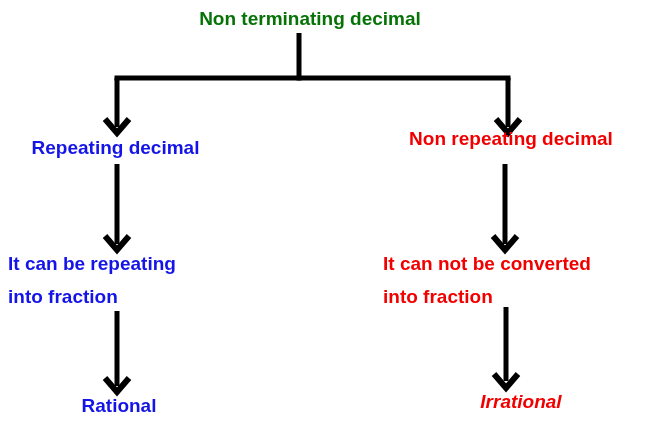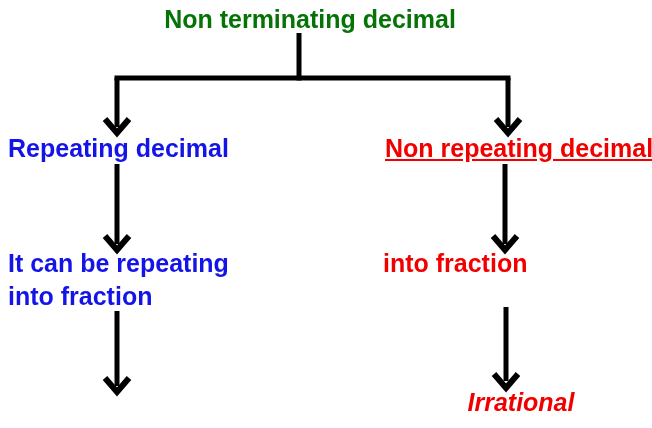--- a/index.html
+++ b/index.html
@@ -27,32 +27,32 @@
   .connector-layer line, .connector-layer polyline {
     stroke: var(--connector);
     fill: none;
   }
   .shaft { stroke-width: 5; }
   .split { stroke-width: 5; }
   .head  { stroke-width: 6; stroke-linejoin: miter; }
   .label {
     position: absolute;
     font-weight: bold;
-    font-size: 25px;
+    font-size: 19px;
     line-height: 26px;
     white-space: nowrap;
   }
   .centered { text-align: center; }
   .green { color: var(--root-label); }
   .blue  { color: var(--left-branch); }
   .red   { color: var(--right-branch); }
   .desc  { line-height: 33px; }
   .root-title    { left: 100px; top: 6px;  width: 420px; }
   .left-label    { left: 8px;   top: 135px; width: 215px; }
-  .right-label   { left: 385px; top: 135px; width: 252px; text-decoration: underline; }
+  .right-label   { left: 385px; top: 126px; width: 252px; }
   .left-desc     { left: 8px;   top: 247px; }
   .right-desc    { left: 383px; top: 247px; }
   .left-result   { left: 39px;  top: 393px; width: 160px; }
   .right-result  { left: 441px; top: 389px; width: 160px; font-style: italic; }
 </style>
 </head>
 <body>
 
 <div class="canvas">
 
@@ -102,19 +102,21 @@
   <div class="label centered blue left-label">Repeating decimal</div>
 
   <div class="label centered red right-label">Non repeating decimal</div>
 
   <div class="label blue desc left-desc">
     <div>It can be repeating</div>
     <div>into fraction</div>
   </div>
 
   <div class="label red desc right-desc">
+    <div>It can not be converted</div>
     <div>into fraction</div>
   </div>
 
+  <div class="label centered blue left-result">Rational</div>
 
   <div class="label centered red right-result">Irrational</div>
 
 </div>
 
 </body></html>

